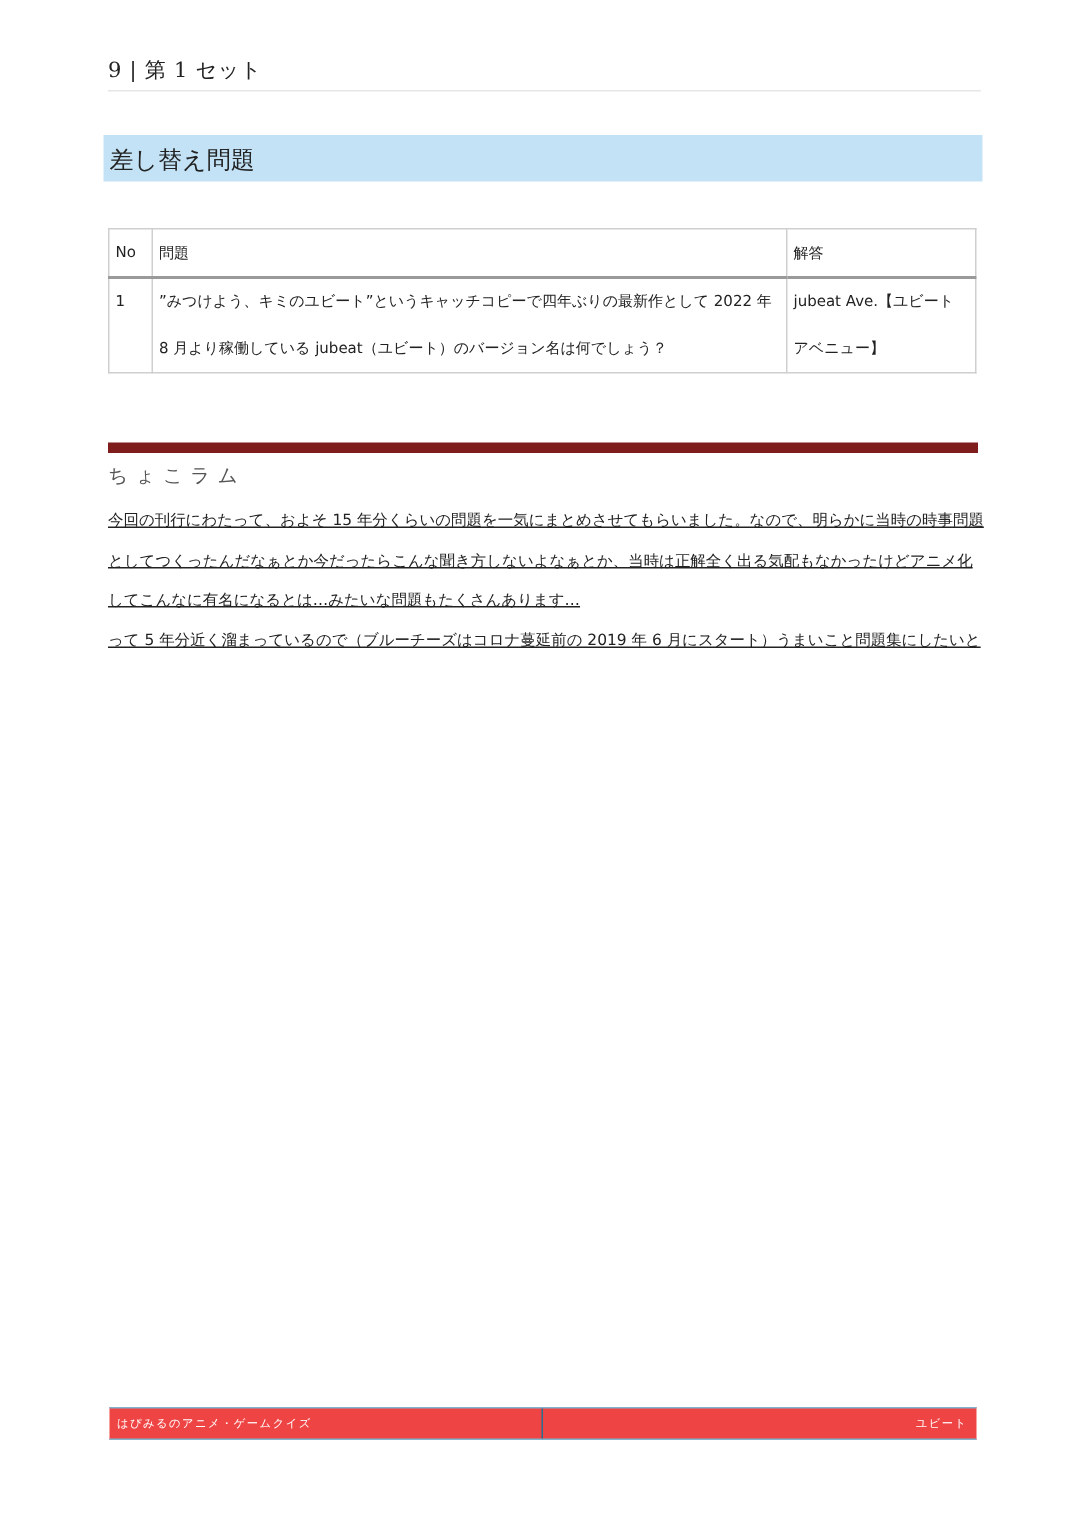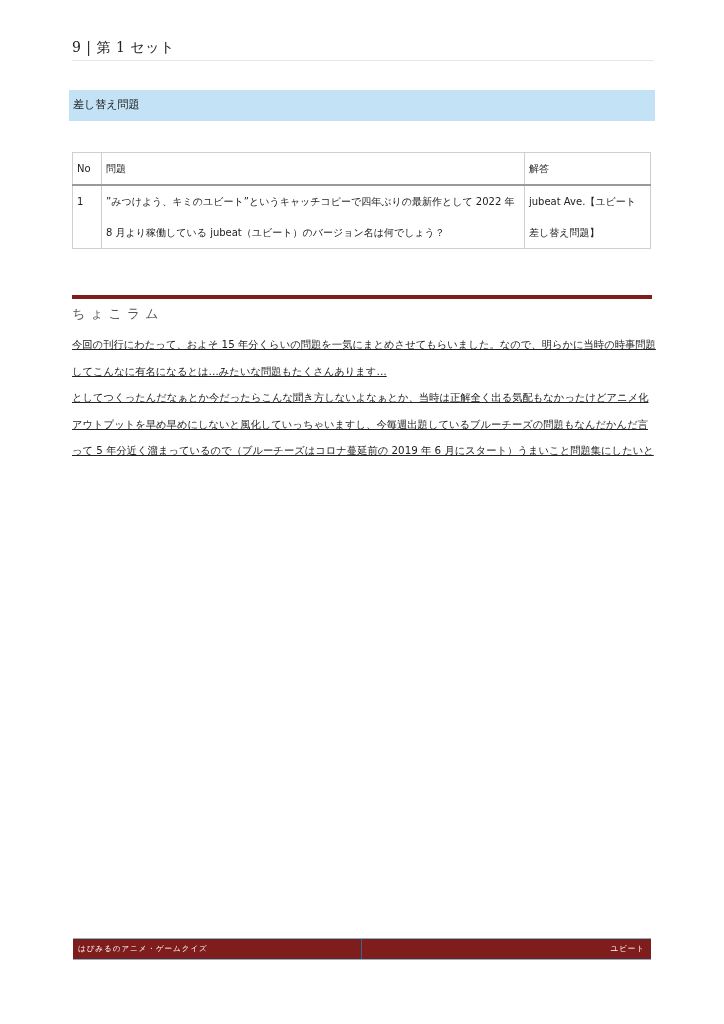--- a/index.html
+++ b/index.html
@@ -1,32 +1,32 @@
 <!DOCTYPE html>
 <html><head>
 <meta charset="utf-8">
 <style>
   html, body { margin: 0; padding: 0; background: #ffffff; }
   body { width: 724px; height: 1024px; position: relative; font-family: "DejaVu Sans", "Liberation Sans", sans-serif; color: #222; }
   .header { position: absolute; left: 72px; top: 36px; width: 582px; height: 24px; border-bottom: 1px solid #e6e6e6; }
   .header-title { font-family: "DejaVu Serif", "Liberation Serif", serif; font-size: 14px; font-weight: normal; color: #222; letter-spacing: 0.5px; line-height: 22px; }
   .section-bar { position: absolute; left: 69px; top: 90px; width: 586px; height: 31px; background: #c3e2f5; }
-  .section-bar span { position: absolute; left: 4px; top: 7px; font-size: 11px; color: #222; }
+  .section-bar span { position: absolute; left: 4px; top: 7px; font-size: 16px; color: #222; }
   table.qtable { position: absolute; left: 72px; top: 152px; width: 579px; border-collapse: collapse; font-size: 10px; }
   table.qtable td, table.qtable th { border: 1px solid #cfcfcf; font-weight: normal; text-align: left; vertical-align: top; padding: 0 4px; }
   table.qtable thead th { height: 31px; vertical-align: middle; border-bottom: 2px solid #9a9a9a; }
   .col-no { width: 20px; }
   .col-ans { width: 117px; }
   td.no-cell { text-align: right; }
   .cell-lines div { height: 31px; line-height: 31px; white-space: nowrap; }
-  .column { position: absolute; left: 72px; top: 295px; width: 580px; border-top: 4px solid #7f1d1d; }
+  .column { position: absolute; left: 72px; top: 295px; width: 580px; border-top: 7px solid #7f1d1d; }
   .column-title { font-family: "DejaVu Serif", "Liberation Serif", serif; font-size: 13px; color: #555; letter-spacing: 5px; margin-top: 6px; height: 20px; }
   .column-body { margin-top: 6px; font-size: 10.3px; color: #222; }
   .column-body div { height: 26.5px; line-height: 26.5px; white-space: nowrap; text-decoration: underline; }
-  .footer { position: absolute; left: 73px; top: 938px; width: 578px; height: 20px; background: #7f1d1d; border-top: 1px solid #7fb4cf; border-bottom: 1px solid #7fb4cf; color: #fff; font-size: 7.5px; }
+  .footer { position: absolute; left: 73px; top: 938px; width: 578px; height: 20px; background: #ef4444; border-top: 1px solid #7fb4cf; border-bottom: 1px solid #7fb4cf; color: #fff; font-size: 7.5px; }
   .footer-left { position: absolute; left: 5px; top: 5px; letter-spacing: 1px; }
   .footer-right { position: absolute; right: 6px; top: 5px; letter-spacing: 1px; }
   .footer-divider { position: absolute; left: 288px; top: 0; width: 1px; height: 20px; background: #2c6c8c; }
 </style>
 </head>
 <body>
 
 <div class="header">
   <div class="header-title">9 | 第 1 セット</div>
 </div>
@@ -47,33 +47,32 @@
     <tr>
       <td class="no-cell cell-lines">
           <div>1</div>
         </td>
       <td class="cell-lines">
         <div>”みつけよう、キミのユビート”というキャッチコピーで四年ぶりの最新作として 2022 年</div>
         <div>8 月より稼働している jubeat（ユビート）のバージョン名は何でしょう？</div>
       </td>
       <td class="cell-lines">
         <div>jubeat Ave.【ユビート</div>
-        <div>差し替え問題】</div>
+        <div>アベニュー】</div>
       </td>
     </tr>
   </tbody>
 </table>
 
 <div class="column">
   <div class="column-title">ちょこラム</div>
   <div class="column-body">
     <div>今回の刊行にわたって、およそ 15 年分くらいの問題を一気にまとめさせてもらいました。なので、明らかに当時の時事問題</div>
+    <div>としてつくったんだなぁとか今だったらこんな聞き方しないよなぁとか、当時は正解全く出る気配もなかったけどアニメ化</div>
     <div>してこんなに有名になるとは…みたいな問題もたくさんあります…</div>
-    <div>としてつくったんだなぁとか今だったらこんな聞き方しないよなぁとか、当時は正解全く出る気配もなかったけどアニメ化</div>
-    <div>アウトプットを早め早めにしないと風化していっちゃいますし、今毎週出題しているブルーチーズの問題もなんだかんだ言</div>
     <div>って 5 年分近く溜まっているので（ブルーチーズはコロナ蔓延前の 2019 年 6 月にスタート）うまいこと問題集にしたいと</div>
   </div>
 </div>
 
 <div class="footer">
   <span class="footer-left">はぴみるのアニメ・ゲームクイズ</span>
   <span class="footer-divider"></span>
   <span class="footer-right">ユビート</span>
 </div>
 

